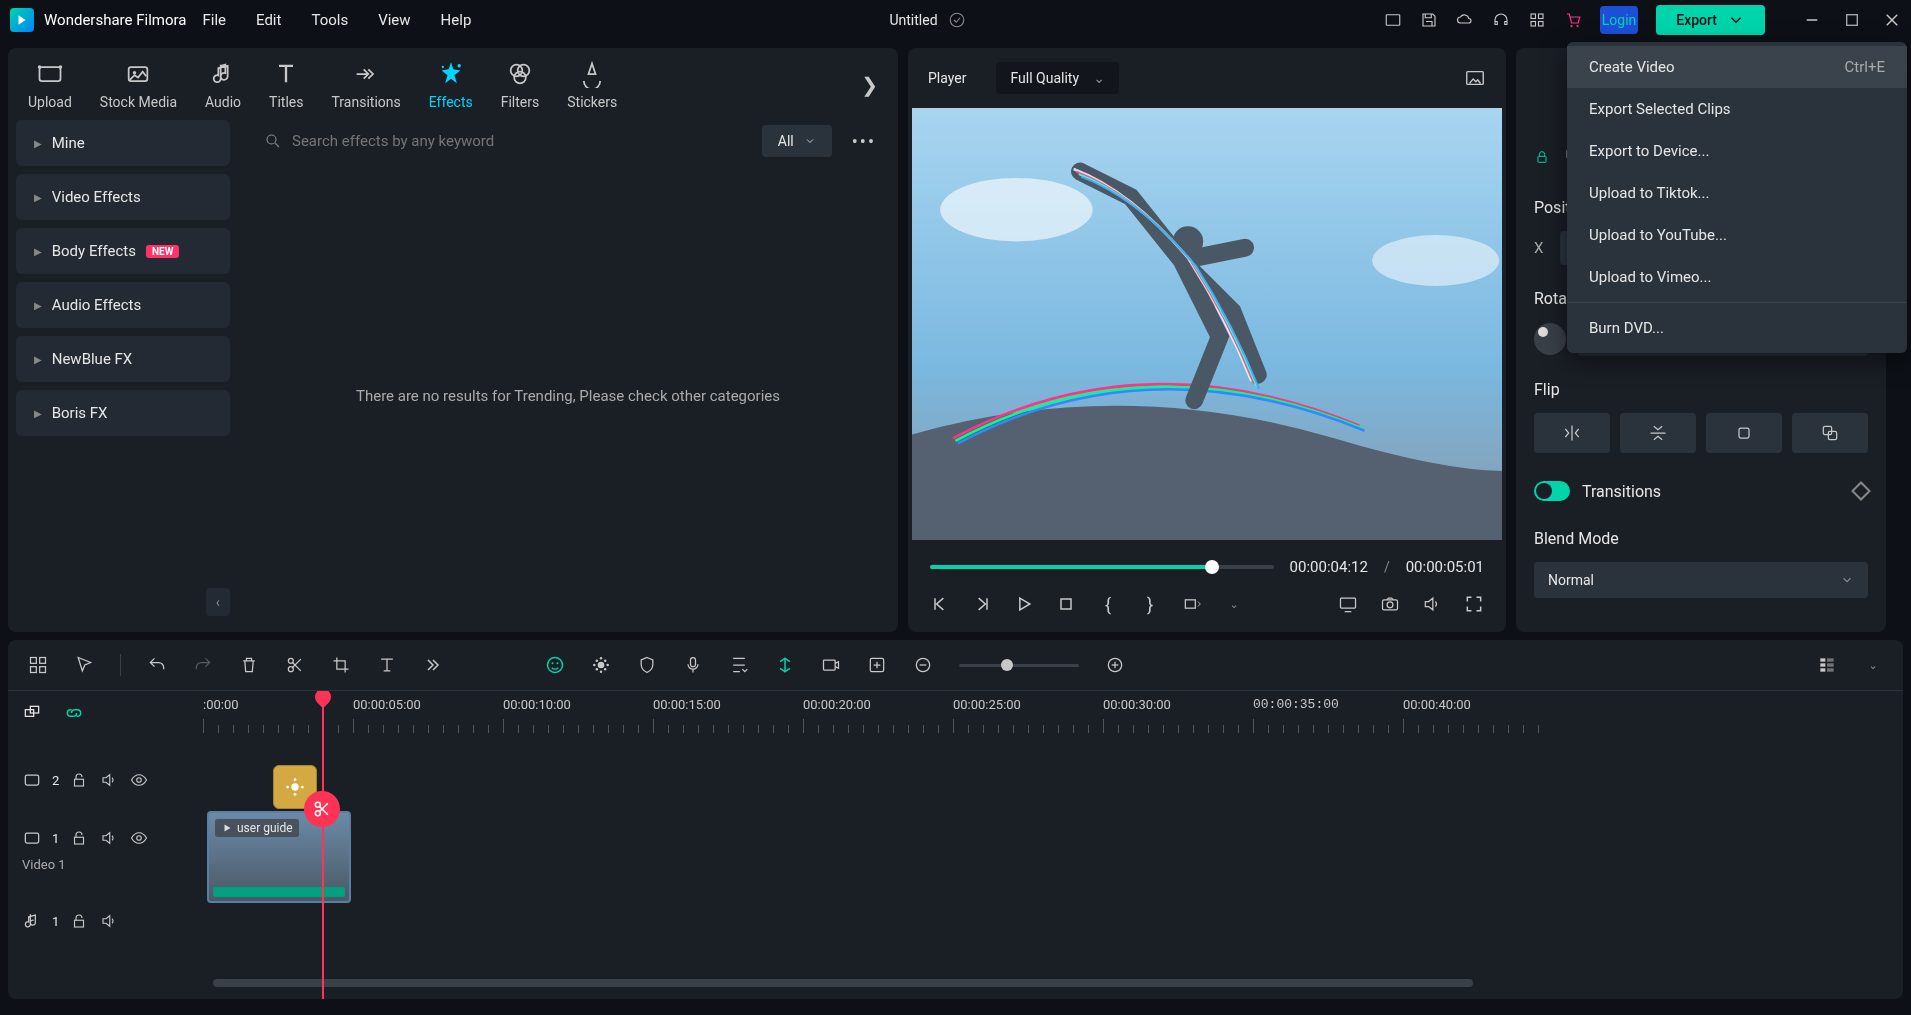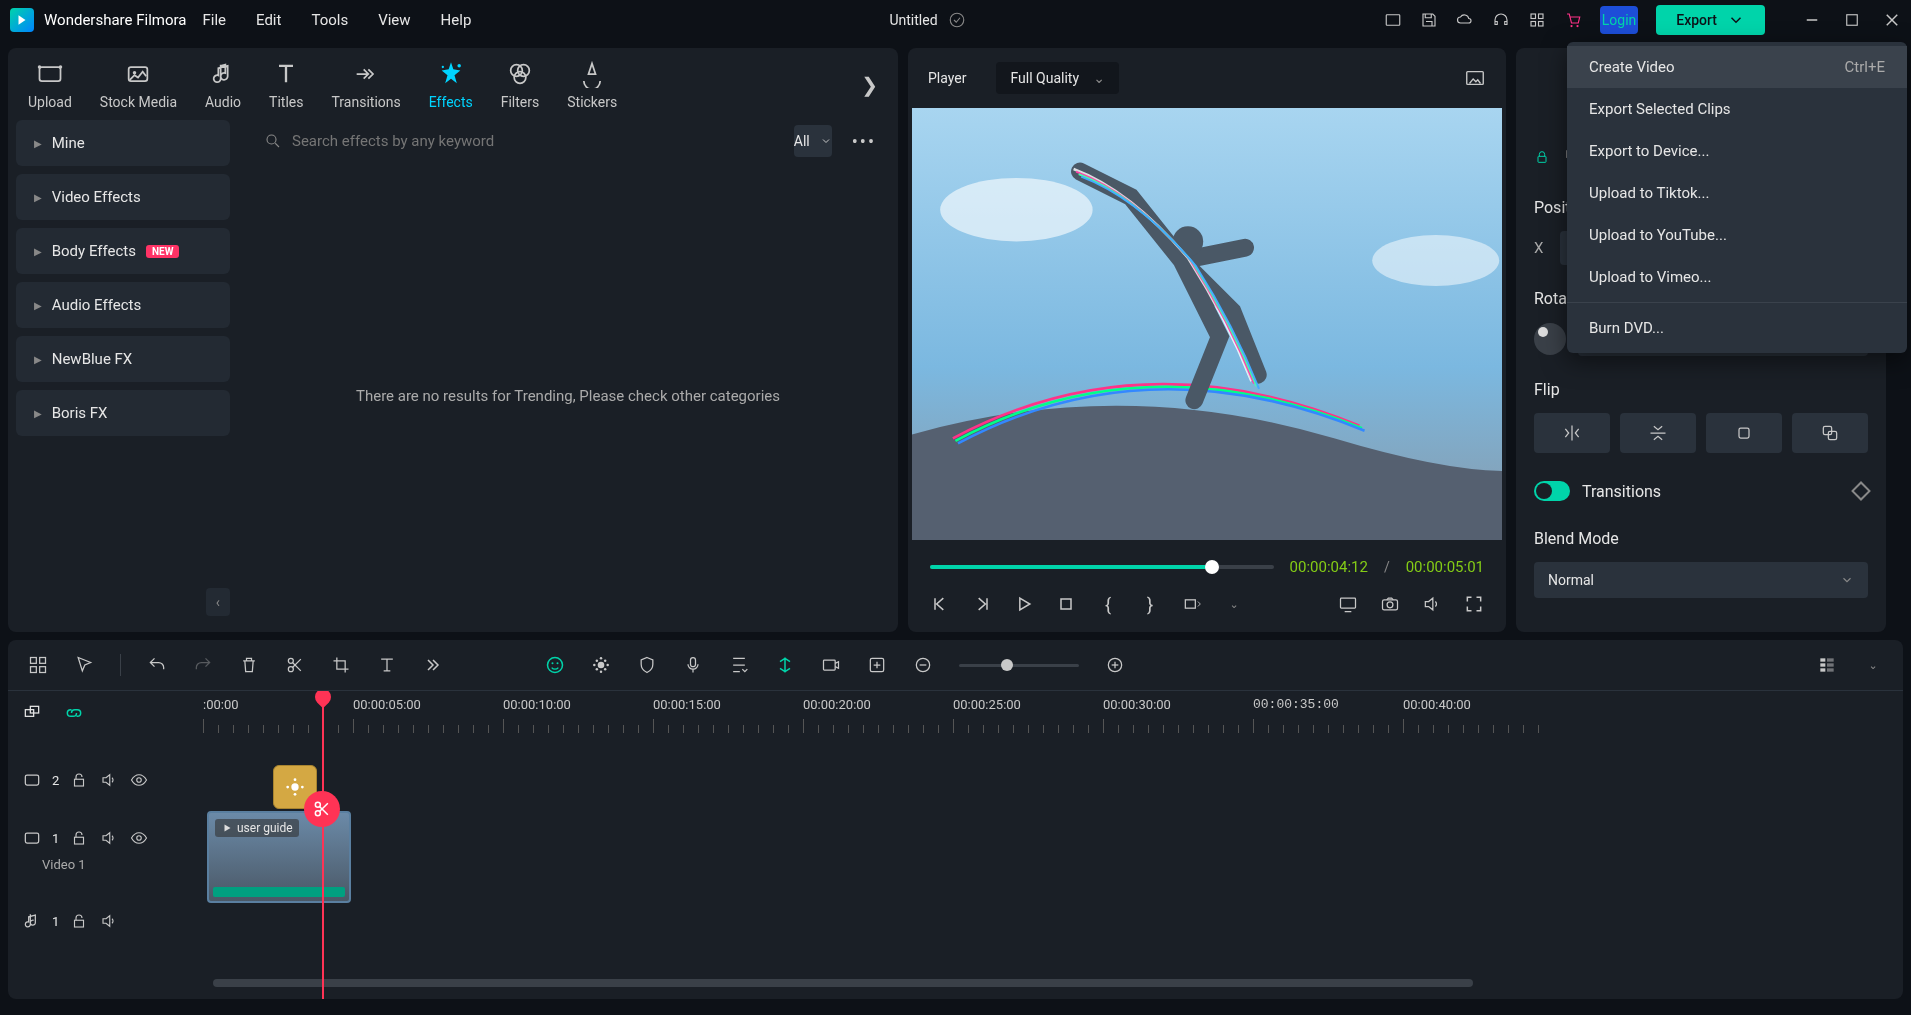--- a/index.html
+++ b/index.html
@@ -31,36 +31,36 @@
 .sidebar { width: 230px; padding: 6px 8px; display: flex; flex-direction: column; gap: 2px; }
 .sidebar-item { padding: 14px 18px; border-radius: 6px; cursor: pointer; display: flex; align-items: center; gap: 10px; background: #232a33; margin-bottom: 6px; font-size: 15px; }
 .sidebar-item .caret { font-size: 10px; color: #888; }
 .new-badge { background: #ff3366; font-size: 10px; padding: 1px 6px; border-radius: 3px; color: white; font-weight: bold; }
 .collapse-btn { margin-top: auto; align-self: flex-end; padding: 6px 10px; background: #232a33; border-radius: 4px; cursor: pointer; margin-bottom: 10px; color: #888; }
 
 .effects-main { flex: 1; padding: 10px 14px; display: flex; flex-direction: column; }
 .search-row { display: flex; align-items: center; gap: 12px; margin-bottom: 12px; }
 .search-box { flex: 1; display: flex; align-items: center; gap: 10px; padding: 8px 12px; color: #888; }
 .search-box input { background: transparent; border: none; color: #e6e6e6; font-size: 15px; outline: none; flex: 1; }
-.filter-dropdown { background: #2a323c; padding: 8px 0; border-radius: 4px; display: flex; align-items: center; gap: 10px; cursor: pointer; }
+.filter-dropdown { background: #2a323c; padding: 8px 16px; border-radius: 4px; display: flex; align-items: center; gap: 10px; cursor: pointer; }
 .more-btn { color: #c8c8c8; font-size: 18px; cursor: pointer; padding: 4px 8px; letter-spacing: 2px; }
 .no-results { flex: 1; display: flex; align-items: center; justify-content: center; text-align: center; color: #aaa; padding: 0 80px; line-height: 1.6; font-size: 15px; }
 
 .player-panel { width: 598px; background: #1a1f26; border-radius: 8px; display: flex; flex-direction: column; overflow: hidden; }
 .player-header { display: flex; align-items: center; padding: 14px 20px; gap: 20px; }
 .quality-dropdown { background: #12161c; padding: 8px 40px 8px 14px; border-radius: 4px; display: flex; align-items: center; gap: 40px; margin-left: 10px; position: relative; }
 .quality-dropdown:after { content: "⌄"; position: absolute; right: 14px; color: #888; }
 .snapshot-btn { margin-left: auto; cursor: pointer; width: 22px; height: 22px; }
 .player-video { flex: 1; background: linear-gradient(180deg, #87ceeb 0%, #6bb8e0 40%, #a0a0a0 100%); position: relative; overflow: hidden; margin: 0 4px; }
 .player-video svg { position: absolute; width: 100%; height: 100%; }
 .progress-row { display: flex; align-items: center; padding: 18px 22px 10px 22px; gap: 16px; }
 .progress-bar { flex: 1; height: 4px; background: #3a4048; border-radius: 2px; position: relative; }
 .progress-fill { position: absolute; height: 100%; background: #00d4aa; width: 82%; border-radius: 2px; }
 .progress-thumb { position: absolute; left: 82%; top: 50%; width: 14px; height: 14px; background: #fff; border-radius: 50%; transform: translate(-50%, -50%); }
-.time-display { color: #84cc16; font-size: 15px; }
+.time-display { color: #e5e5e5; font-size: 15px; }
 .time-sep { color: #888; }
 .player-controls { display: flex; align-items: center; padding: 8px 22px 18px 22px; gap: 22px; }
 .player-controls .pc-icon { width: 20px; height: 20px; cursor: pointer; color: #c8c8c8; display: flex; align-items: center; justify-content: center; }
 .pc-spacer { flex: 1; }
 
 .props-panel { width: 370px; background: #1a1f26; border-radius: 8px; padding: 14px 18px; display: flex; flex-direction: column; gap: 14px; overflow: hidden; }
 .prop-row { display: flex; align-items: center; gap: 12px; }
 .prop-label-lg { font-size: 16px; color: #e6e6e6; }
 .axis-label { font-size: 15px; color: #aaa; width: 14px; }
 .num-input { background: #2a323c; padding: 8px 10px; border-radius: 4px; color: #e6e6e6; flex: 1; display: flex; align-items: center; justify-content: space-between; font-size: 15px; }
@@ -85,21 +85,21 @@
 .tt-sep { width: 1px; height: 22px; background: #3a4048; }
 .tt-spacer { width: 50px; }
 .zoom-slider { width: 120px; height: 3px; background: #3a4048; border-radius: 2px; position: relative; }
 .zoom-slider:after { content: ""; position: absolute; left: 40%; top: 50%; width: 12px; height: 12px; background: #c8c8c8; border-radius: 50%; transform: translate(-50%, -50%); }
 
 .timeline-body { display: flex; flex: 1; }
 .track-headers { width: 195px; padding-top: 42px; }
 .track-header { height: 58px; display: flex; align-items: center; gap: 10px; padding: 0 14px; }
 .track-header.topgap { margin-top: 28px; }
 .track-header .th-icon { width: 20px; height: 20px; cursor: pointer; color: #c8c8c8; display: flex; align-items: center; justify-content: center; }
-.track-label { font-size: 13px; color: #aaa; padding-left: 14px; margin-top: -10px; margin-left: 20px; }
+.track-label { font-size: 13px; color: #aaa; padding-left: 14px; margin-top: -10px; }
 
 .track-area { flex: 1; position: relative; overflow: hidden; }
 .ruler { height: 42px; position: relative; }
 .ruler-mark { position: absolute; top: 6px; font-size: 13px; color: #c8c8c8; }
 .ruler-tick { position: absolute; bottom: 0; width: 1px; height: 8px; background: #555; }
 .ruler-tick.major { height: 14px; }
 .playhead { position: absolute; top: 0; bottom: 0; width: 2px; background: #ff3355; z-index: 10; }
 .playhead:before { content: ""; position: absolute; top: -2px; left: -7px; width: 16px; height: 16px; background: #ff3355; border-radius: 50% 50% 50% 0; transform: rotate(-45deg); }
 .playhead-cut { position: absolute; left: -18px; top: 100px; width: 36px; height: 36px; background: #ff3355; border-radius: 50%; display: flex; align-items: center; justify-content: center; color: white; }
 .tracks { position: relative; }

